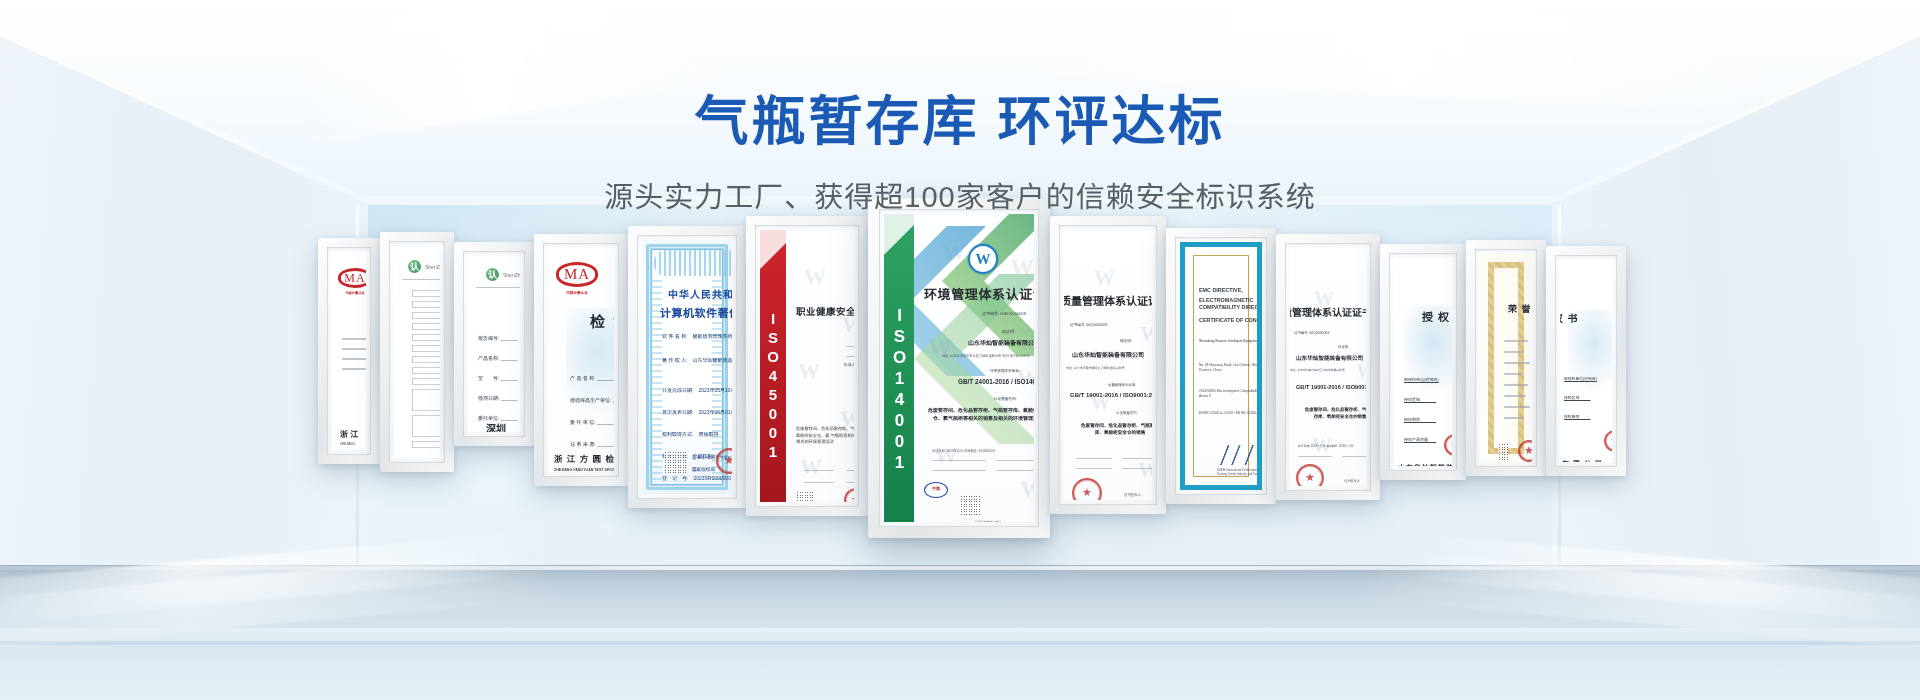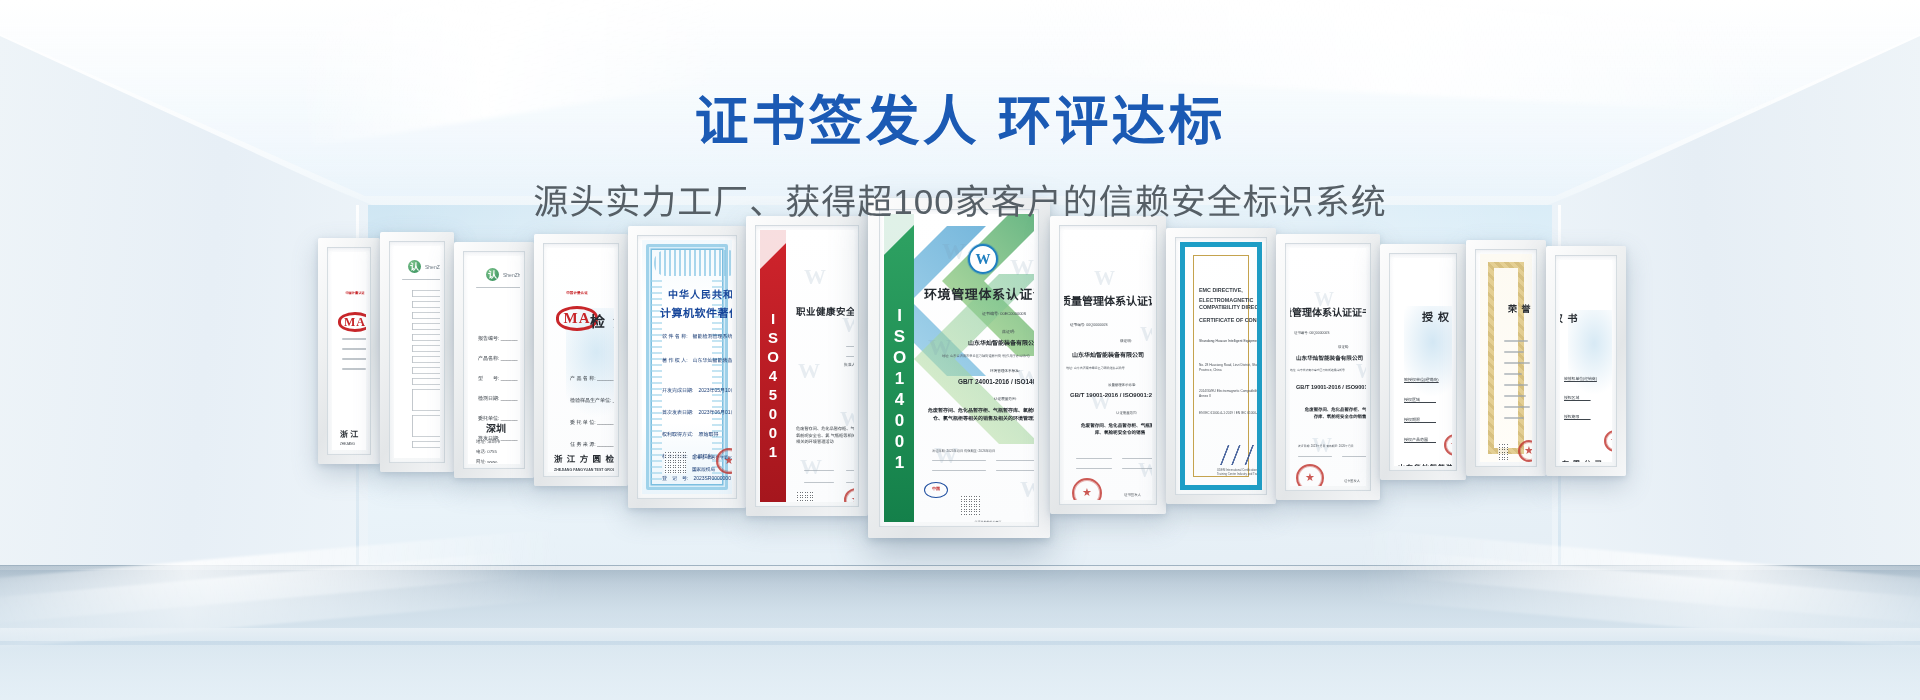--- a/index.html
+++ b/index.html
@@ -113,21 +113,21 @@
 
   
   .headline-wrap { position:absolute; left:0; top:92px; width:1920px; text-align:center; z-index:40; }
   .headline {
     font-size:54px; font-weight:bold; letter-spacing:3px; line-height:1.1;
     color:#1b5ab4;
     font-family:"Liberation Sans","DejaVu Sans",sans-serif;
     text-shadow:0 1px 0 rgba(255,255,255,.6);
   }
   .subline {
-    margin-top:22px; font-size:35px; color:#565f66; letter-spacing:1px;
+    margin-top:22px; font-size:29px; color:#565f66; letter-spacing:1px;
     font-family:"Liberation Sans","DejaVu Sans",sans-serif;
   }
 
   
   .wall { position:absolute; left:0; top:0; width:1920px; height:700px; z-index:20; }
 
   .frame {
     position:absolute;
     background:linear-gradient(120deg,#fdfdfd 0%,#eef0f1 38%,#e3e6e8 62%,#f6f7f8 100%);
     border-radius:2px;
@@ -163,25 +163,24 @@
     position:absolute; background-color:#3a3f45;
     background-image:
       linear-gradient(90deg,#fff 25%,transparent 25%,transparent 50%,#fff 50%,#fff 75%,transparent 75%),
       linear-gradient(0deg,#fff 25%,transparent 25%,transparent 50%,#fff 50%,#fff 75%,transparent 75%);
     background-size:5px 5px,5px 5px; opacity:.72;
   }
 
   
   .cma {
     position:absolute; border:3px solid #c8262a; border-radius:50%/46%;
-    color:#c8262a; font-weight:bold; text-align:center;
+    color:#c8262a; font-weight:normal; text-align:center;
     font-family:"Liberation Serif","DejaVu Serif",serif;
     display:flex; align-items:center; justify-content:center;
     letter-spacing:1px;
-    margin-top:44px;
   }
   .cmatxt { position:absolute; left:0; right:0; text-align:center; color:#c8262a; font-weight:bold; }
 
   
   .gcirc { position:absolute; border-radius:50%;
     background:radial-gradient(circle at 35% 30%,#7fc48d,#2e8b57); }
   .gcirc:after{ content:"认"; position:absolute; left:50%; top:50%; transform:translate(-50%,-52%);
     color:#fff; font-size:9px; font-weight:bold; }
 
   
@@ -256,21 +255,21 @@
     <div class="wall-left"></div>
     <div class="wall-right"></div>
     <div class="corner-l"></div>
     <div class="corner-r"></div>
 
     <div class="floor"></div>
     <div class="floor-seam"></div>
   </div>
 
   <div class="headline-wrap">
-    <div class="headline">证书签发人 环评达标</div>
+    <div class="headline">气瓶暂存库 环评达标</div>
     <div class="subline">源头实力工厂、获得超100家客户的信赖安全标识系统</div>
   </div>
 
   <div class="wall" id="cert-wall">
 
     <div class="frame" style="left:318px; top:238px; width:62px; height:226px;">
       <div class="mat">
         <div class="paper">
           <div class="cma" style="left:6px; top:16px; width:34px; height:20px; font-size:12px;">MA</div>
           <div class="cmatxt" style="top:38px; left:2px; width:42px; font-size:3.2px;">中国计量认证</div>
@@ -302,21 +301,21 @@
             <div class="ln" style="position:relative; width:32px; height:7px; background:#fff; box-shadow:inset 0 0 0 .6px #9aa3ab; opacity:1; margin-bottom:4px;"></div>
             <div class="ln" style="position:relative; width:32px; height:22px; background:#fff; box-shadow:inset 0 0 0 .6px #9aa3ab; opacity:1; margin-bottom:4px;"></div>
             <div class="ln" style="position:relative; width:32px; height:22px; background:#fff; box-shadow:inset 0 0 0 .6px #9aa3ab; opacity:1; margin-bottom:4px;"></div>
             <div class="ln" style="position:relative; width:32px; height:7px; background:#fff; box-shadow:inset 0 0 0 .6px #9aa3ab; opacity:1; margin-bottom:4px;"></div>
           </div>
 
         </div>
       </div>
     </div>
 
-    <div class="frame" style="left:454px; top:242px; width:80px; height:236px;">
+    <div class="frame" style="left:454px; top:242px; width:80px; height:204px;">
       <div class="mat">
         <div class="paper">
           <div class="gcirc" style="left:18px; top:12px; width:13px; height:13px;"></div>
           <div class="en" style="left:35px; top:16px; font-size:5px; color:#6d7983;">ShenZhi</div>
           <div class="ln" style="left:8px; top:31px; width:56px; height:1px;"></div>
 
           <div style="position:absolute; left:10px; top:78px;">
             <div class="cn small" style="position:relative; left:0; top:0; font-size:5px; color:#3e454c;">报告编号: ______</div>
             <div class="cn small" style="position:relative; left:0; top:13px; font-size:5px; color:#3e454c;">产品名称: ______</div>
             <div class="cn small" style="position:relative; left:0; top:26px; font-size:5px; color:#3e454c;">型　　号: ______</div>

